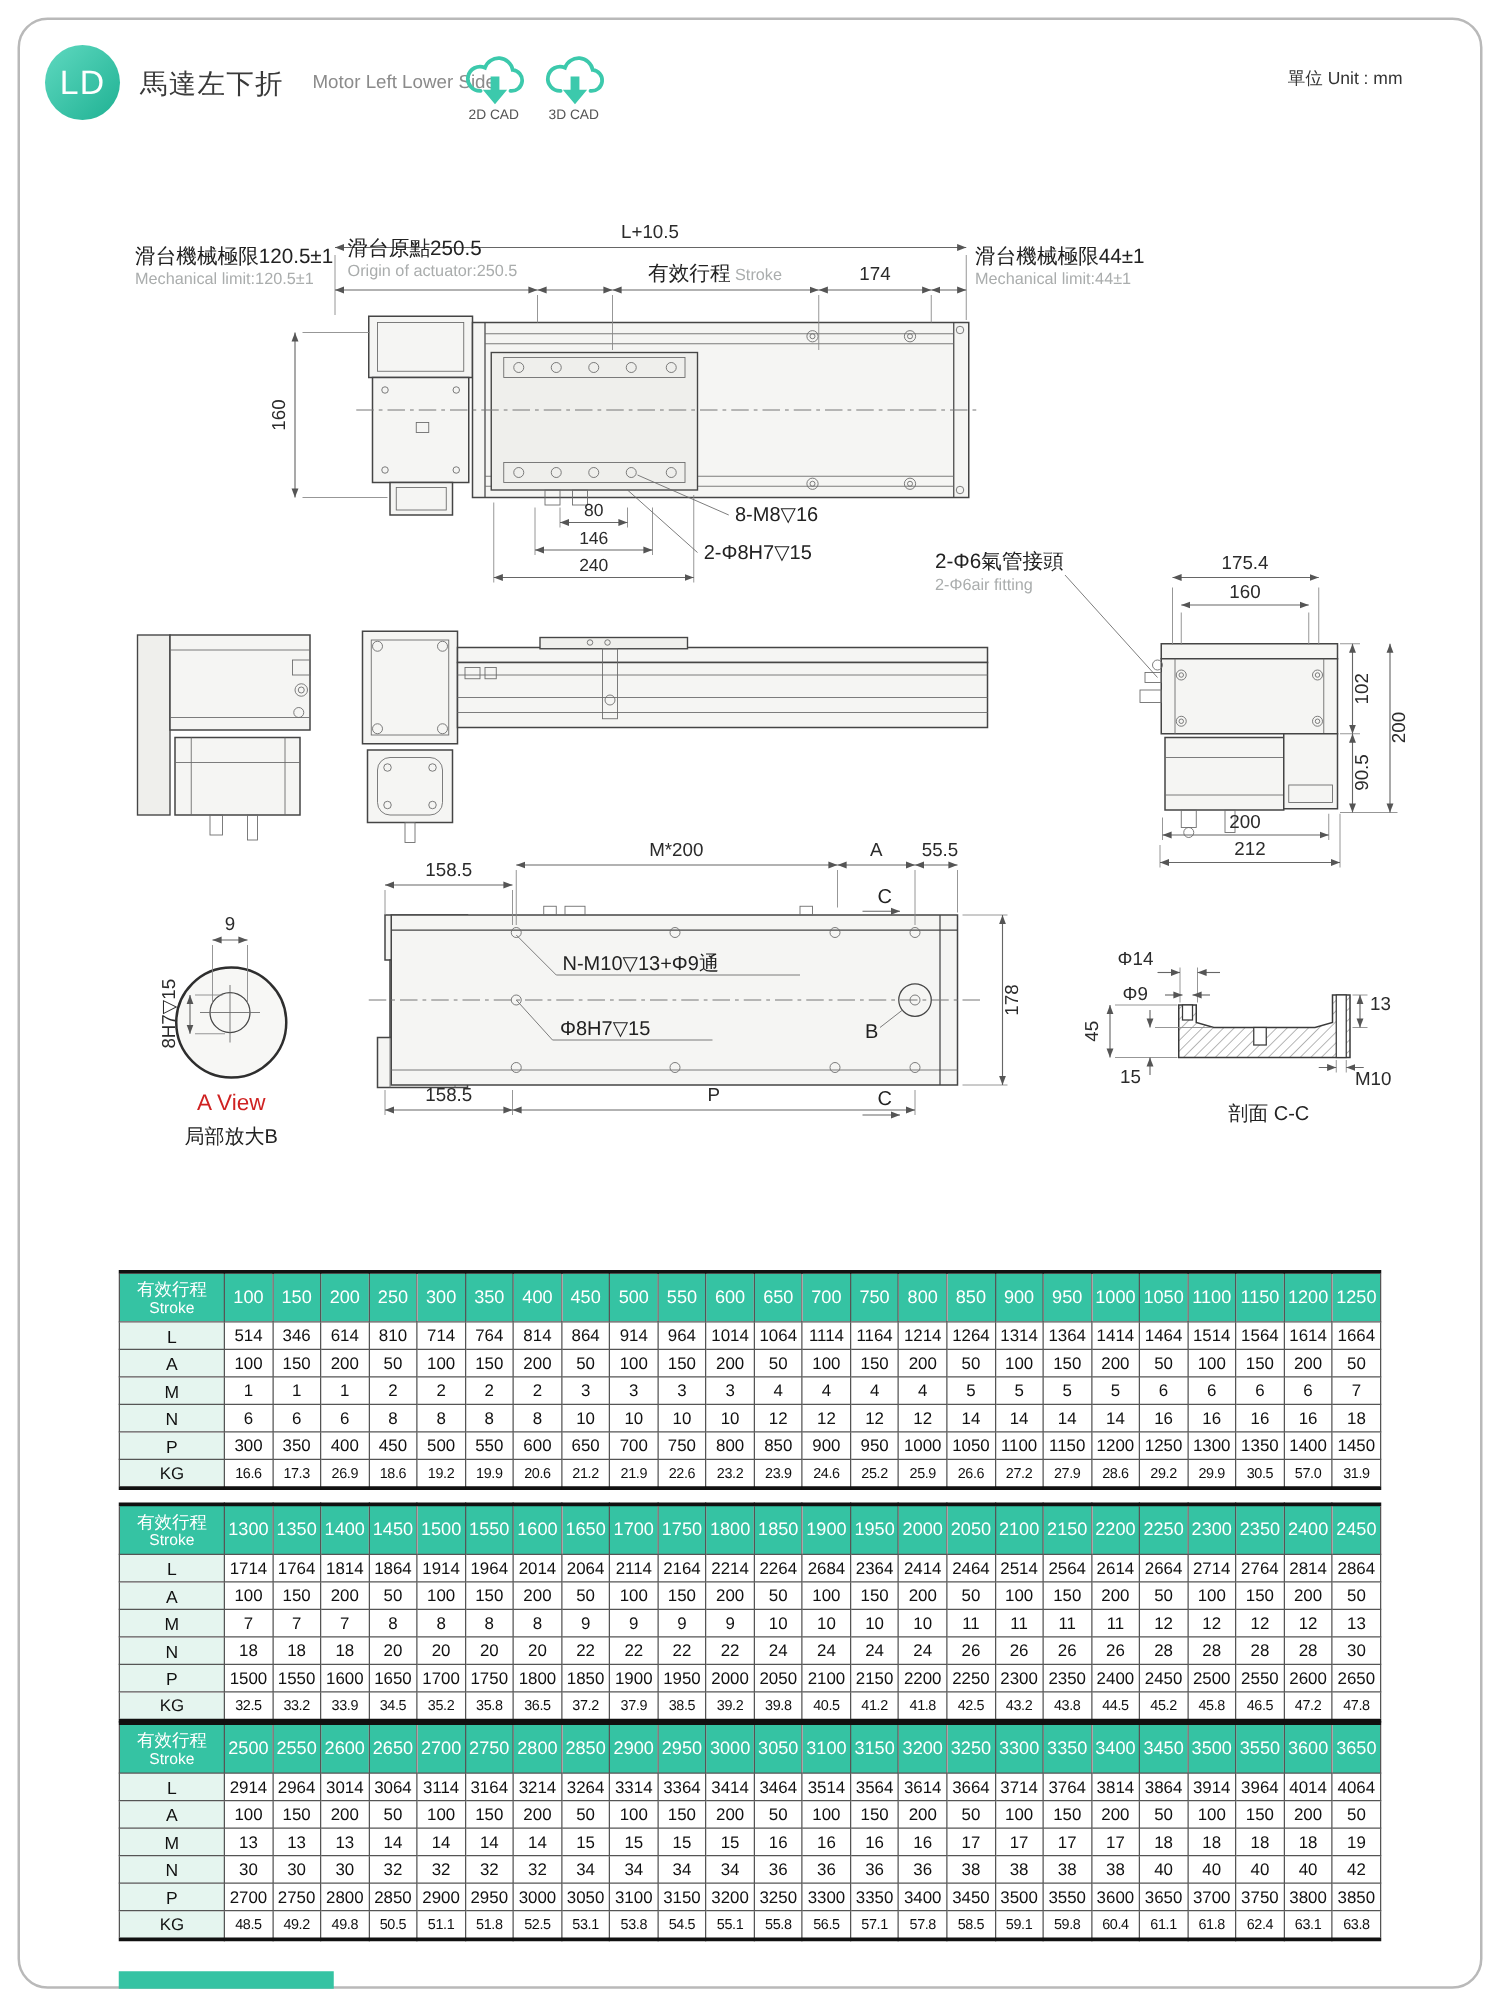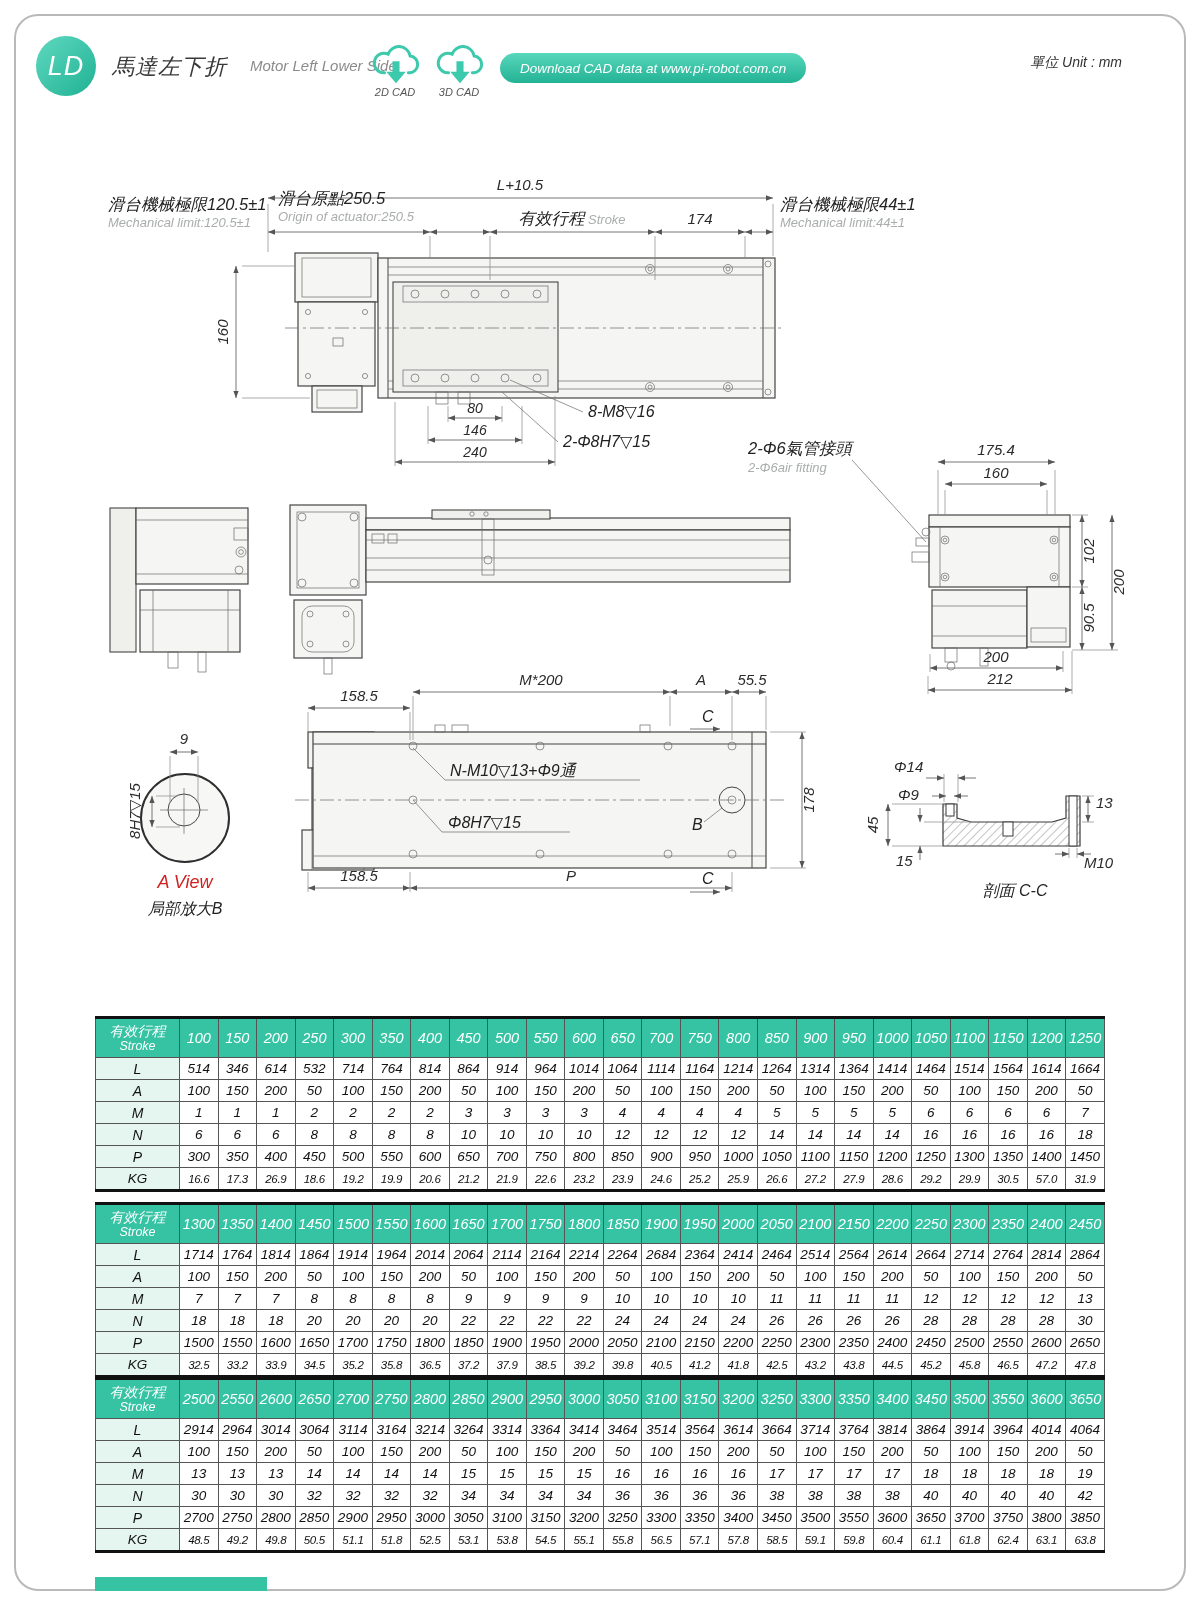--- a/index.html
+++ b/index.html
@@ -1,17 +1,17 @@
 <!DOCTYPE html>
 <html><head>
 <meta charset="utf-8">
 <style>
   html,body{margin:0;padding:0;background:#fff;}
   .page{position:relative;width:1200px;height:1605px;background:#fff;overflow:hidden;
-        font-family:"Liberation Sans","DejaVu Sans",sans-serif;color:#222;font-style:italic;}
+        font-family:"Liberation Sans","DejaVu Sans",sans-serif;color:#222;}
   .frame{position:absolute;inset:14px;border:2px solid #b9b9b9;border-radius:24px;pointer-events:none;}
 
   
   .badge{position:absolute;left:36px;top:36px;width:60px;height:60px;border-radius:50%;
          background:linear-gradient(135deg,#5fd9c0,#1fb193);color:#fff;font-size:27px;
          display:flex;align-items:center;justify-content:center;letter-spacing:1px;}
   .t-zh{position:absolute;left:112px;top:52px;font-size:22px;color:#3a3a3a;letter-spacing:1px;}
   .t-en{position:absolute;left:250px;top:57px;font-size:15px;color:#8b8b8b;}
   .cloud{position:absolute;top:40px;width:56px;height:46px;}
   .cloud-lab{position:absolute;top:86px;width:70px;text-align:center;font-size:11px;color:#555;}
@@ -69,21 +69,20 @@
   <div class="cloud-lab" style="left:360px">2D CAD</div>
 
   <div class="cloud" style="left:432px">
     <svg viewBox="0 0 60 52" width="56" height="46">
       <path d="M17,37 a11,11 0 1 1 4,-21 a13,13 0 0 1 25,2 a9.5,9.5 0 0 1 -2,19" fill="none" stroke="#3cc9ac" stroke-width="3.4" stroke-linecap="round"></path>
       <path d="M26,24 v12 h-7 l11,13 11,-13 h-7 v-12 z" fill="#3cc9ac"></path>
     </svg>
   </div>
   <div class="cloud-lab" style="left:424px">3D CAD</div>
 
-  <div class="pill">Download CAD data at www.pi-robot.com.cn</div>
   <div class="unit">單位 Unit : mm</div>
 
   <svg class="draw" width="1120" height="830" viewBox="0 0 1120 830">
     <defs>
       <marker id="arr" viewBox="0 0 10 10" refX="9" refY="5" markerWidth="9" markerHeight="9" orient="auto-start-reverse">
         <path d="M0,1.6 L9,5 L0,8.4 z" fill="#555"></path>
       </marker>
       <pattern id="hatch" width="6" height="6" patternUnits="userSpaceOnUse" patternTransform="rotate(45)">
         <line x1="0" y1="0" x2="0" y2="6" stroke="#8a8a8a" stroke-width="1"></line>
       </pattern>
@@ -479,21 +478,21 @@
             <th>1200</th>
             <th>1250</th>
           </tr>
         </thead>
         <tbody>
           <tr>
             <td class="lbl">L</td>
             <td>514</td>
             <td>346</td>
             <td>614</td>
-            <td>532</td>
+            <td>810</td>
             <td>714</td>
             <td>764</td>
             <td>814</td>
             <td>864</td>
             <td>914</td>
             <td>964</td>
             <td>1014</td>
             <td>1064</td>
             <td>1114</td>
             <td>1164</td>

